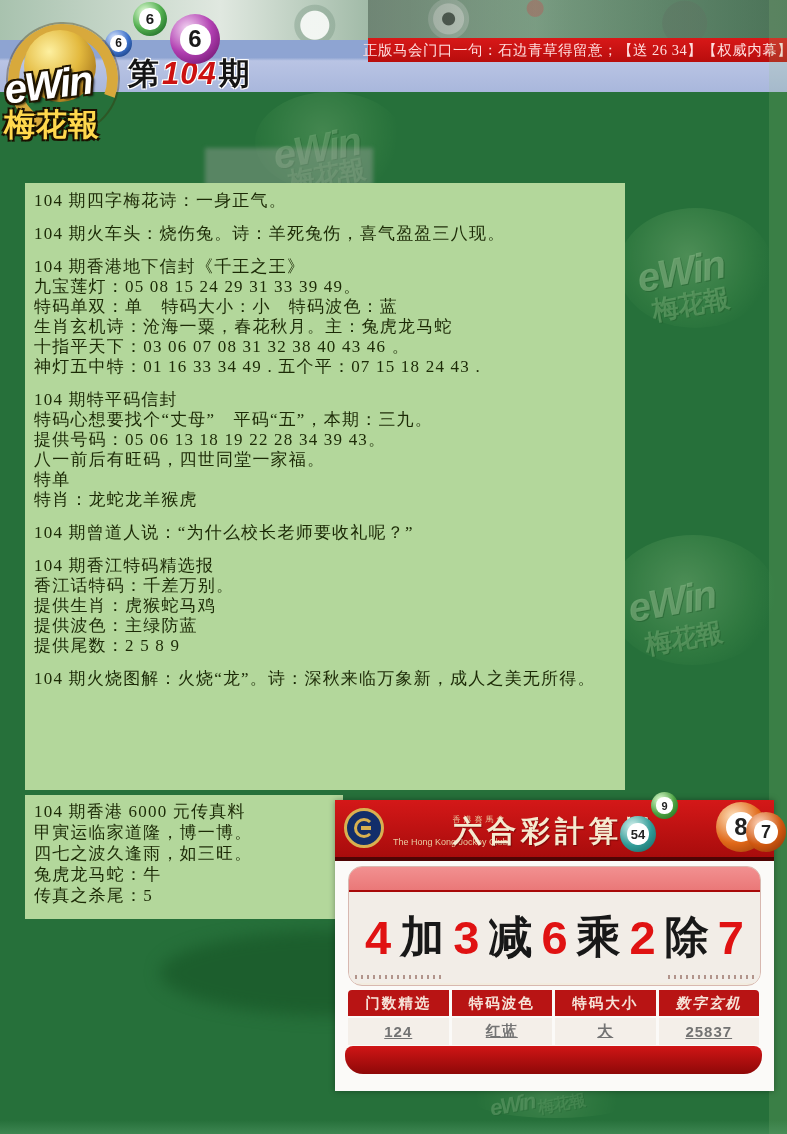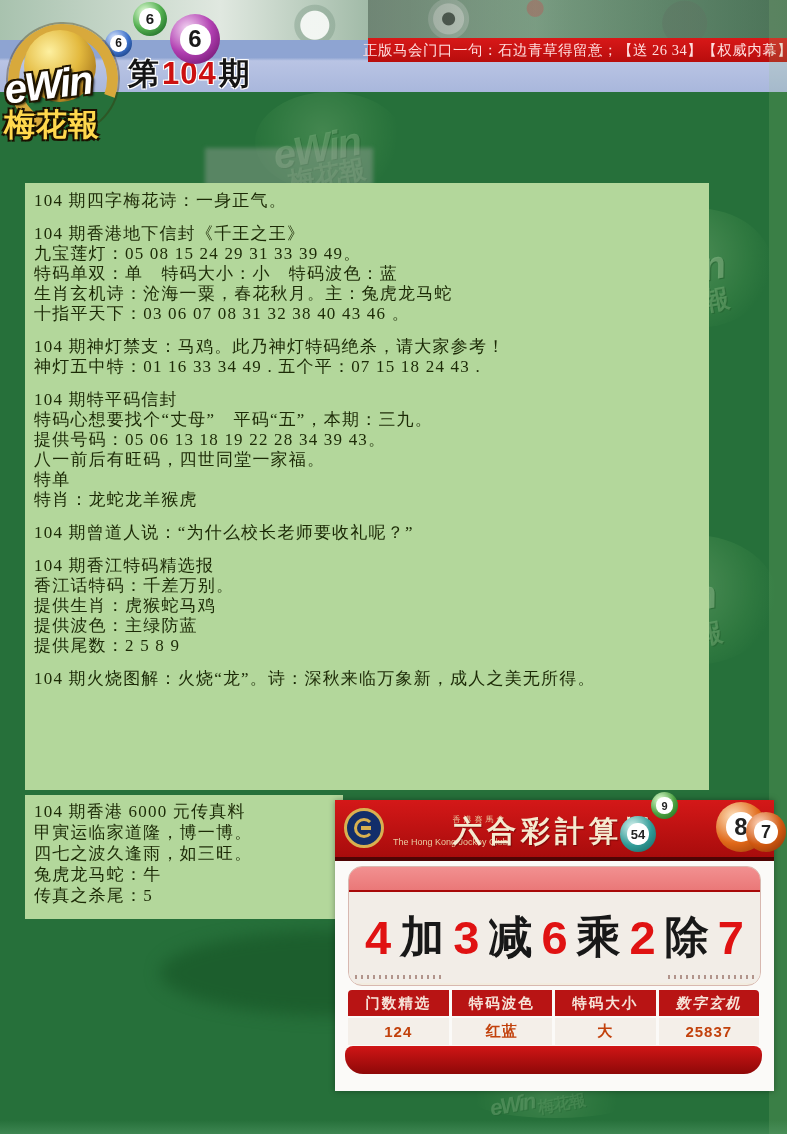--- a/index.html
+++ b/index.html
@@ -14,21 +14,21 @@
       radial-gradient(circle at 87% 55%, rgba(80,110,90,.8) 0 22px, transparent 23px),
       linear-gradient(90deg,#a8c2ae,#e0e8e0 28%,#90ae98 52%,#628e70 72%,#49795b 90%,#3c6e50);}
   .top-photo2{position:absolute;left:368px;top:0;width:419px;height:38px;
     background:linear-gradient(90deg,rgba(70,90,75,.55),rgba(150,170,150,.35) 40%,rgba(90,120,95,.5));}
   
   .banner-blue{position:absolute;left:0;top:40px;width:787px;height:52px;
     background:linear-gradient(180deg,#8ea4d2 0 34%,#b9c4e4 40%,#a9b7dc);}
   .issue{position:absolute;left:128px;top:53px;font-family:"Liberation Sans","DejaVu Sans",sans-serif;
     font-weight:bold;font-size:31px;color:#141414;letter-spacing:1px;
     text-shadow:1px 1px 0 #fff,-1px -1px 0 #fff,1px -1px 0 #fff,-1px 1px 0 #fff;}
-  .issue .num{color:#cc1111;padding:0 2px;}
+  .issue .num{color:#cc1111;font-style:italic;padding:0 2px;}
   
   .banner-red{position:absolute;left:368px;top:38px;width:419px;height:24px;
     background:linear-gradient(180deg,#d81818,#b80d0d);display:flex;align-items:center;justify-content:center;}
   .banner-red span{font-size:14.5px;color:#ffdede;letter-spacing:.5px;white-space:nowrap;}
   
   .logo{position:absolute;left:4px;top:16px;width:130px;height:120px;z-index:6;}
   .logo .shoe{position:absolute;left:4px;top:8px;width:88px;height:88px;border-radius:50%;
     border:11px solid #d8a93c;border-bottom-color:transparent;transform:rotate(-25deg);
     box-shadow:0 0 0 2px rgba(60,40,0,.35);}
   .logo .ball-gold{position:absolute;left:20px;top:14px;width:72px;height:72px;border-radius:50%;
@@ -70,21 +70,21 @@
   .stamp .stxt{position:absolute;left:0;top:0;font-weight:bold;font-size:30px;color:rgba(200,40,30,.75);letter-spacing:46px;}
   .wm-site{position:absolute;font-weight:bold;color:rgba(95,135,205,.6);transform:rotate(-14deg);
     text-shadow:1px 1px 0 rgba(255,255,255,.25);}
   .site1{left:92px;top:460px;font-size:20px;}
   .site2{left:408px;top:382px;font-size:15px;opacity:.8;}
   .site3{left:330px;top:742px;font-size:18px;opacity:.8;}
   .dark-blob{position:absolute;left:160px;top:930px;width:370px;height:86px;border-radius:50%;
     background:rgba(20,80,35,.55);filter:blur(8px);}
   .right-strip{position:absolute;right:0;top:0;width:18px;height:1134px;background:rgba(150,200,130,.18);}
   
-  .main-panel{position:absolute;left:25px;top:183px;width:684px;height:607px;background:#b3d79b;
+  .main-panel{position:absolute;left:25px;top:183px;width:600px;height:607px;background:#b3d79b;
     padding:8px 0 0 9px;box-sizing:border-box;z-index:4;}
   .fax-panel{position:absolute;left:25px;top:795px;width:318px;height:124px;background:#b3d79b;
     padding:6px 0 0 9px;box-sizing:border-box;z-index:4;}
   .tline{font-size:17px;line-height:20px;color:#1c2a06;letter-spacing:1.2px;white-space:nowrap;}
   .fax-panel .tline{line-height:21px;}
   .gap{margin-top:13px;}
   
   .calc{position:absolute;left:335px;top:800px;width:439px;height:291px;background:#fbfaf8;z-index:5;
     box-shadow:0 0 6px rgba(0,0,0,.35);}
   .calc-header{position:relative;width:100%;height:57px;background:linear-gradient(180deg,#d41818,#a80c0c);}
@@ -120,22 +120,22 @@
   .hatch{position:absolute;bottom:4px;height:4px;width:86px;
     background:repeating-linear-gradient(90deg,rgba(150,110,100,.7) 0 2px,transparent 2px 6px);}
   .hatch.l{left:6px;} .hatch.r{right:6px;}
   
   .calc-table{position:absolute;left:13px;top:190px;width:411px;}
   .trow{display:grid;grid-template-columns:1fr 1fr 1fr 1fr;gap:3px;text-align:center;}
   .th{height:26px;background:#b81414;color:#f6e3d8;font-size:14.5px;font-weight:bold;letter-spacing:2px;
     display:flex;align-items:center;justify-content:center;}
   .trow .th:first-child{border-radius:4px 0 0 0;} .trow .th:last-child{border-radius:0 4px 0 0;font-style:italic;}
   .tdrow{margin-top:2px;}
-  .td{height:27px;background:#f4efe9;color:#c2410c;font-size:15px;font-weight:bold;letter-spacing:1px;
-    display:flex;align-items:center;justify-content:center;font-family:"Liberation Sans",sans-serif;}
+  .td{height:27px;background:#f4efe9;color:#737373;font-size:15px;font-weight:bold;letter-spacing:1px;
+    display:flex;align-items:center;justify-content:center;font-family:"Liberation Sans",sans-serif;text-decoration:underline;}
   .calc-footbar{position:absolute;left:10px;top:246px;width:417px;height:28px;
     background:linear-gradient(180deg,#d01616,#8e0808);border-radius:8px 8px 18px 18px;}
   .bottom-fade{position:absolute;left:0;bottom:0;width:787px;height:14px;
     background:linear-gradient(180deg,rgba(60,130,80,0),rgba(90,160,110,.45));}
 </style>
 </head>
 <body>
 
 <div class="top-photo"></div>
 <div class="top-photo2"></div>
@@ -188,26 +188,26 @@
   <div class="stxt">正版</div>
 </div>
 <div class="wm-site site1">六合彩網址</div>
 <div class="wm-site site2">六合彩網址</div>
 <div class="wm-site site3">六合彩網址</div>
 <div class="dark-blob"></div>
 <div class="right-strip"></div>
 
 <div class="main-panel">
   <div class="tline">104 期四字梅花诗：一身正气。</div>
+  <div class="tline gap">104 期火车头：烧伤兔。诗：羊死兔伤，喜气盈盈三八现。</div>
   <div class="tline gap">104 期香港地下信封《千王之王》</div>
   <div class="tline">九宝莲灯：05 08 15 24 29 31 33 39 49。</div>
   <div class="tline">特码单双：单　特码大小：小　特码波色：蓝</div>
   <div class="tline">生肖玄机诗：沧海一粟，春花秋月。主：兔虎龙马蛇</div>
   <div class="tline">十指平天下：03 06 07 08 31 32 38 40 43 46 。</div>
-  <div class="tline gap">104 期神灯禁支：马鸡。此乃神灯特码绝杀，请大家参考！</div>
   <div class="tline">神灯五中特：01 16 33 34 49 . 五个平：07 15 18 24 43 .</div>
   <div class="tline gap">104 期特平码信封</div>
   <div class="tline">特码心想要找个“丈母”　平码“五”，本期：三九。</div>
   <div class="tline">提供号码：05 06 13 18 19 22 28 34 39 43。</div>
   <div class="tline">八一前后有旺码，四世同堂一家福。</div>
   <div class="tline">特单</div>
   <div class="tline">特肖：龙蛇龙羊猴虎</div>
   <div class="tline gap">104 期曾道人说：“为什么校长老师要收礼呢？”</div>
   <div class="tline gap">104 期香江特码精选报</div>
   <div class="tline">香江话特码：千差万别。</div>

